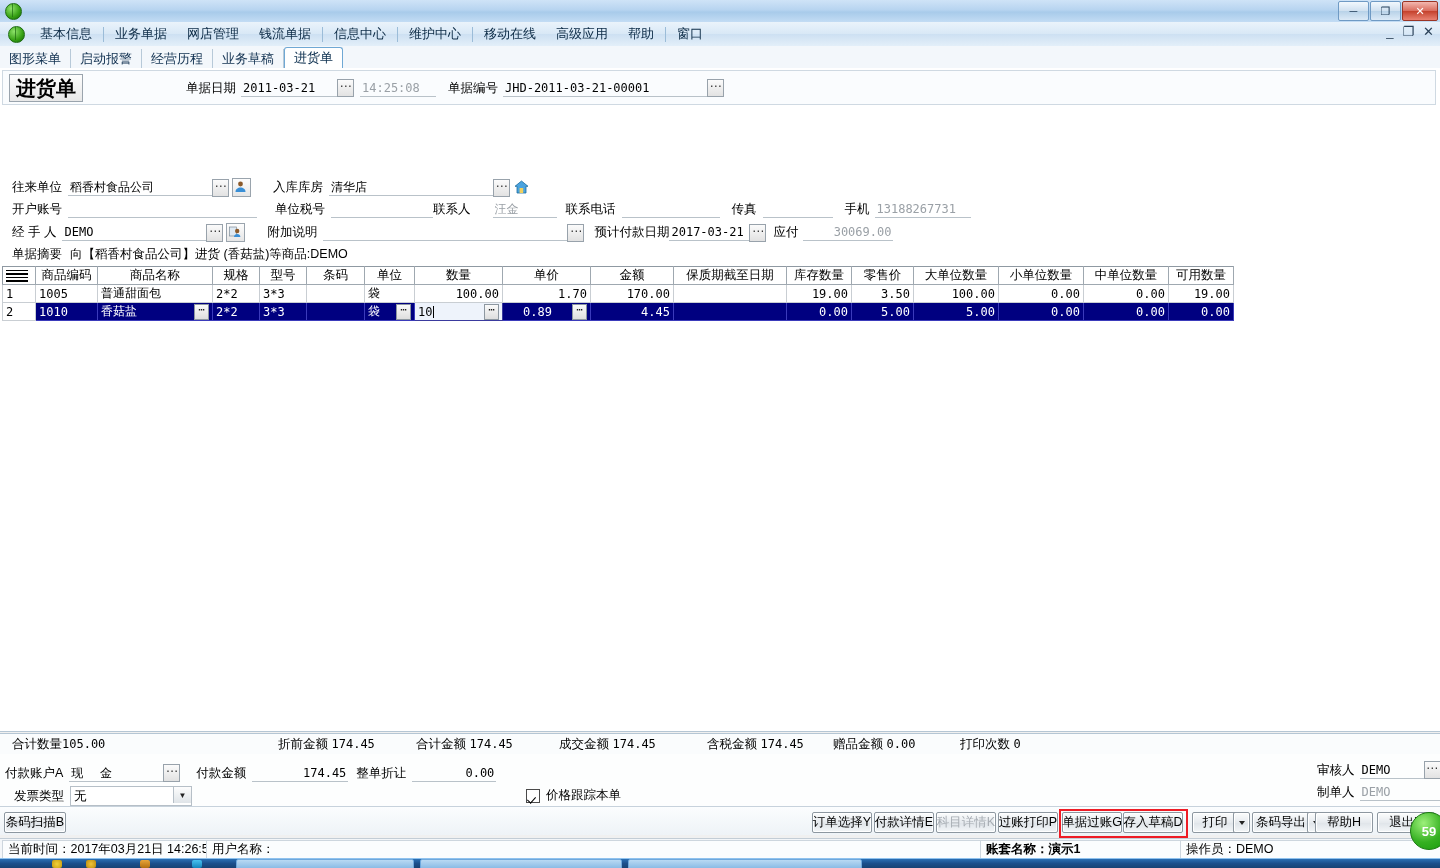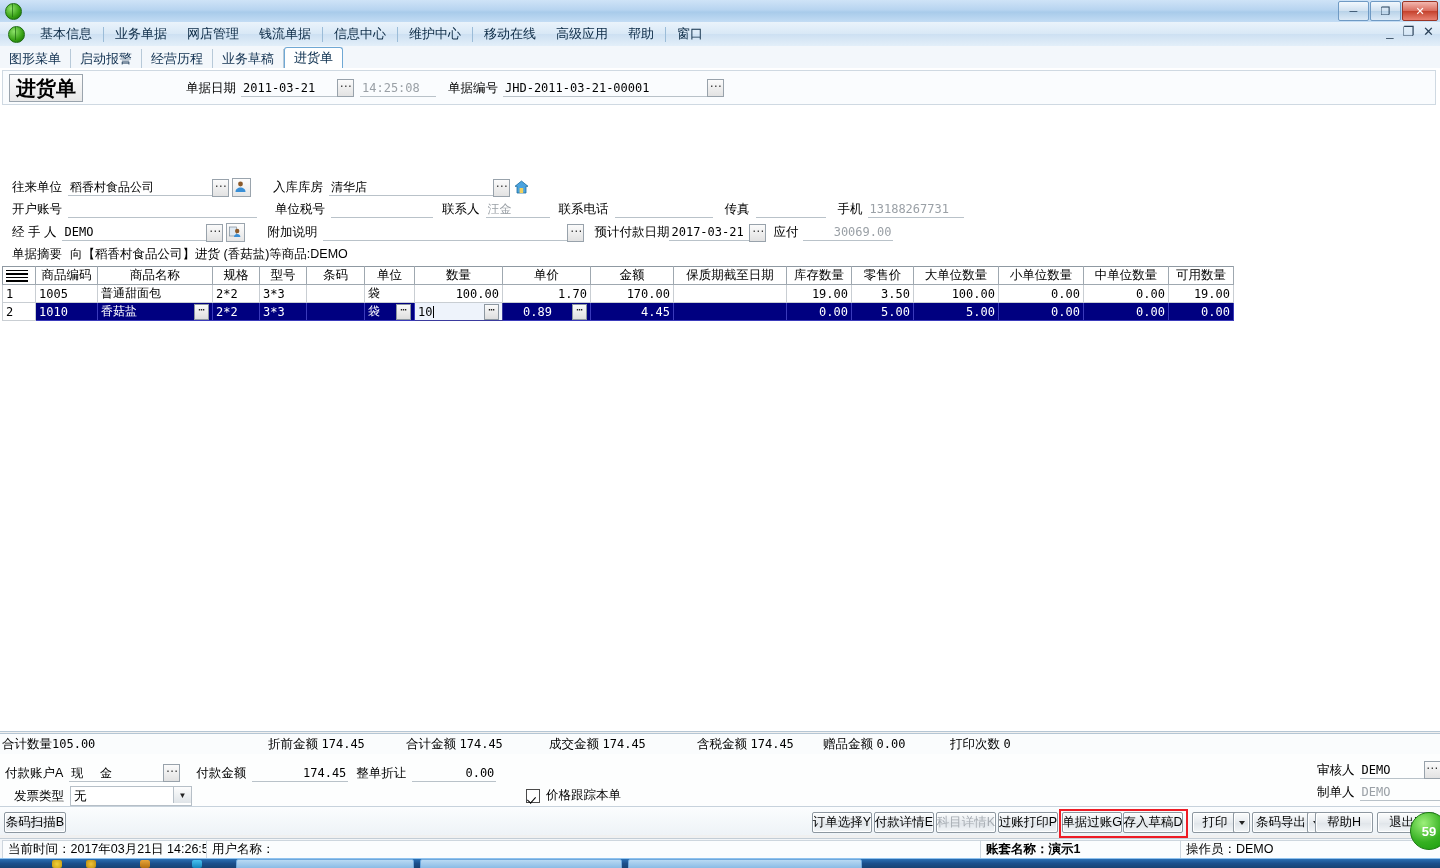--- a/index.html
+++ b/index.html
@@ -128,21 +128,21 @@
     line-height:10px;text-align:center;flex:0 0 auto;
   }
   td.editing{background:#eef3fb !important;color:#000 !important;border:1px solid #3a3a9e !important;}
   .caret{display:inline-block;width:1px;height:12px;background:#000;vertical-align:middle;margin-left:1px;}
 
   
   .totals{
     position:absolute;left:0;top:733px;width:1440px;height:20px;
     background:#fafcfd;border-top:1px solid #b5c6d4;border-bottom:1px solid #c9d4de;
   }
-  .totals .t{position:absolute;top:2px;font-size:12.5px;white-space:nowrap;}
+  .totals .t{position:absolute;top:2px;font-size:12.5px;white-space:nowrap;margin-left:10px;}
   .totals .t b{font-weight:normal;}
   .tv{font-family:"DejaVu Sans Mono","Liberation Mono",monospace;font-size:12px;}
 
   
   .pay{position:absolute;left:0;top:754px;width:1440px;height:52px;background:#fdfefe;}
   .cbox{
     display:inline-block;width:12px;height:12px;border:1px solid #4a4a4a;background:#fff;
     position:relative;vertical-align:middle;
   }
   .cbox:after{
@@ -295,22 +295,22 @@
             <rect x="5.6" y="8" width="3.6" height="5" fill="#f0d060"></rect>
           </svg>
       </span>
     </div>
 
     <div class="row-abs" style="left:12px;top:133px;">
       <span class="lbl">开户账号</span>
       <input class="fld" style="width: 185px; margin-left: 6px;" value="">
       <span class="lbl" style="margin-left:18px;">单位税号</span>
       <input class="fld" style="width: 98px; margin-left: 6px;" value="">
-      <span class="lbl" style="margin-left:9px;">联系人</span>
-      <input class="fld grey" style="width: 60px; margin-left: 6px;" value="汪金">
+      <span class="lbl" style="">联系人</span>
+      <input class="fld grey" style="width: 60px; margin-left: 22px;" value="汪金">
       <span class="lbl" style="margin-left:9px;">联系电话</span>
       <input class="fld" style="width: 94px; margin-left: 6px;" value="">
       <span class="lbl" style="margin-left:12px;">传真</span>
       <input class="fld" style="width: 66px; margin-left: 6px;" value="">
       <span class="lbl" style="margin-left:12px;">手机</span>
       <input class="fld grey" style="width: 92px; margin-left: 5px;" value="13188267731">
     </div>
 
     <div class="row-abs" style="left:12px;top:155px;">
       <span class="lbl">经 手 人</span>

